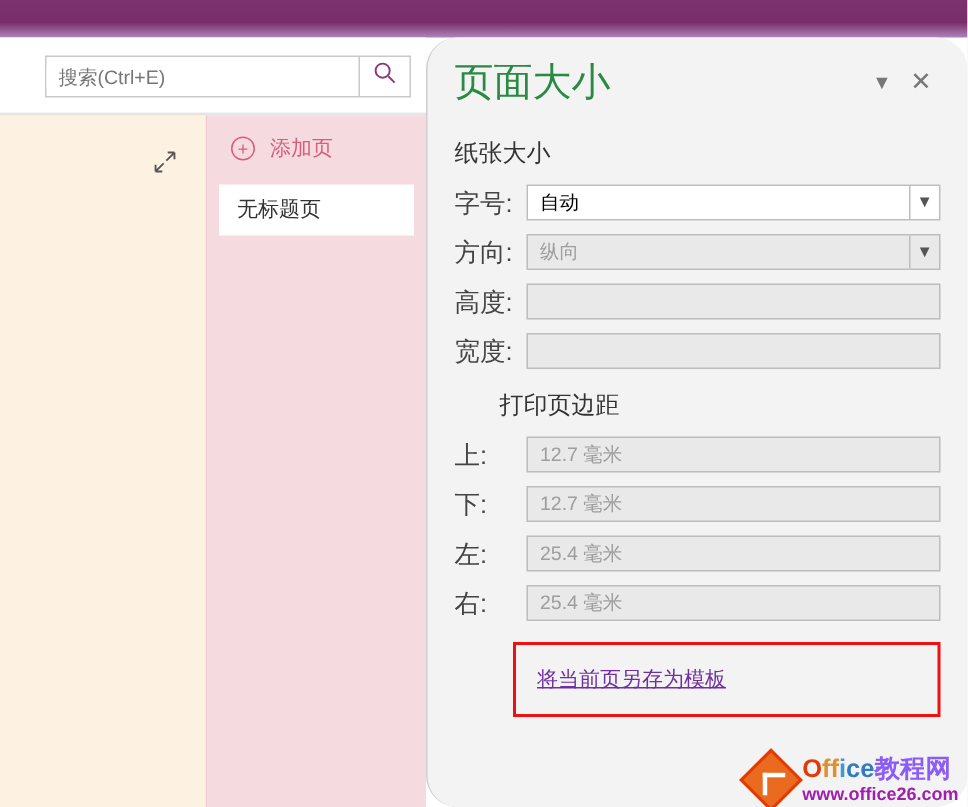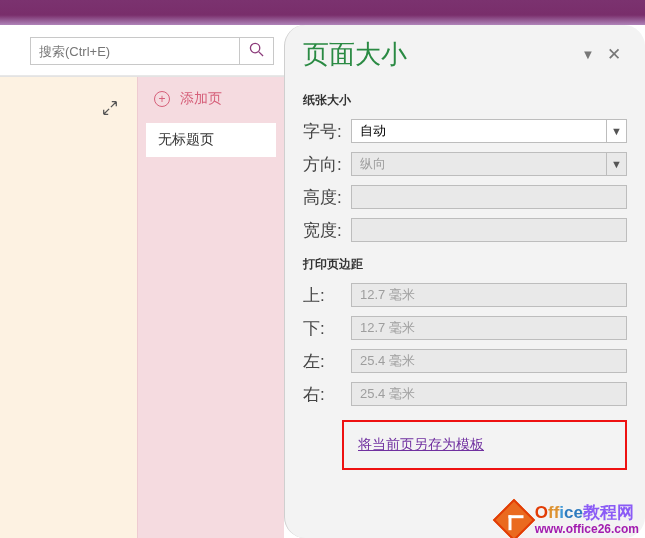--- a/index.html
+++ b/index.html
@@ -18,28 +18,28 @@
     .pagelist { flex:1; background:#f5dbe0; border-left:1px solid #eecbd1; display:flex; flex-direction:column; }
     .addpage { height:44px; display:flex; align-items:center; padding:0 16px; color:#d6607a; font-size:14px; }
     .addpage-icon { width:16px; height:16px; border:1.5px solid #d6607a; border-radius:50%; display:inline-flex; align-items:center; justify-content:center; margin-right:10px; font-size:12px; line-height:1; }
     .pageitem { margin:2px 8px; background:#fff; padding:8px 12px; color:#333; font-size:14px; }
     .panelcol { flex:1; border-left:1px solid #cfcfcf; background:#f3f3f3; display:flex; flex-direction:column;border-radius:21px; }
     .panelhead { display:flex; align-items:center; padding:12px 18px 8px; }
     .paneltitle { font-size:26px; color:#2a8a43; font-weight:400; flex:1; }
     .headbtn { width:26px; text-align:center; color:#777; font-size:13px; cursor:pointer; }
     .headbtn.close { font-size:17px; }
     .panelbody { padding:6px 18px 0; overflow:auto; }
-    .sect { font-size:12px; color:#333; font-weight:bold; margin:6px 0 10px; }
+    .sect { font-size:16px; color:#333; font-weight:normal; margin:6px 0 10px; }
     .row { display:flex; align-items:center; margin-bottom:9px; }
     .row label { width:48px; color:#444; font-size:17px; }
     .ctrlbox { flex:1; height:24px; border:1px solid #bdbdbd; background:#fff; display:flex; align-items:center; justify-content:space-between; }
     .ctrlbox.disabled { background:#e9e9e9; color:#9e9e9e; }
     .ctrlbox span.val { padding:0 8px; font-size:13px; }
     .dd { width:20px; border-left:1px solid #bdbdbd; text-align:center; color:#555; font-size:11px; height:100%; display:flex; align-items:center; justify-content:center; }
-    .sect2 { margin-top:14px; }
+    .sect2 { margin-top:14px;margin-left:30px; }
     .linkbox { margin-top:14px; padding:14px; border:2px solid #e11; width:285px;margin-left:39px; }
     .linkbox a { color:#7030a0; font-size:14px; text-decoration:underline; }
     .watermark { position:absolute; right:6px; bottom:2px; display:flex; align-items:center; gap:6px; }
     .wm-logo { width:30px; height:30px; background:#ea6a1f; transform:rotate(45deg); display:flex; align-items:center; justify-content:center; border:2px solid #e23c05; }
     .wm-logo::after { content:""; width:12px; height:12px; border:3px solid #fff; border-bottom:none; border-right:none; transform:rotate(-45deg) translate(2px,2px); }
     .wm-text { display:flex; flex-direction:column; font-weight:bold; line-height:1.1; }
     .wm-line1 { font-size:17px; }
     .wm-line1 .o1 { color:#e23c05; } .wm-line1 .o2 { color:#dd9230; } .wm-line1 .o3 { color:#3f97d6; } .wm-line1 .o4 { color:#2f7cbf; } .wm-line1 .cn { color:#8b5cf6; }
     .wm-line2 { font-size:12px; color:#a21caf; }
   </style>

